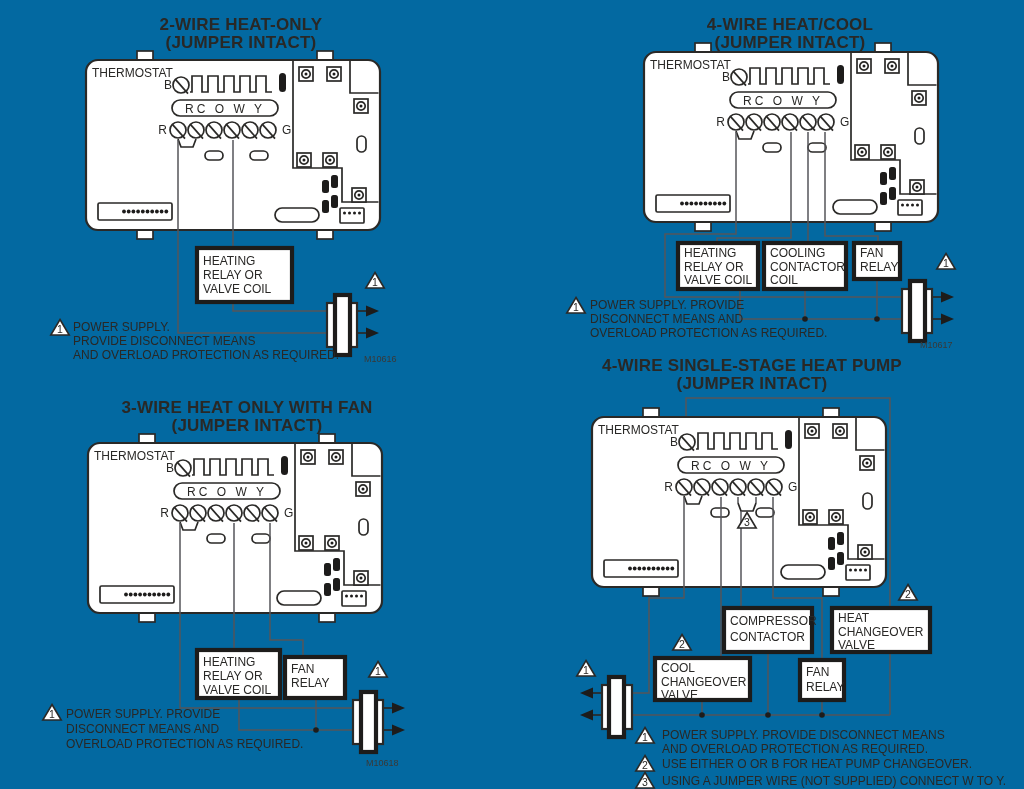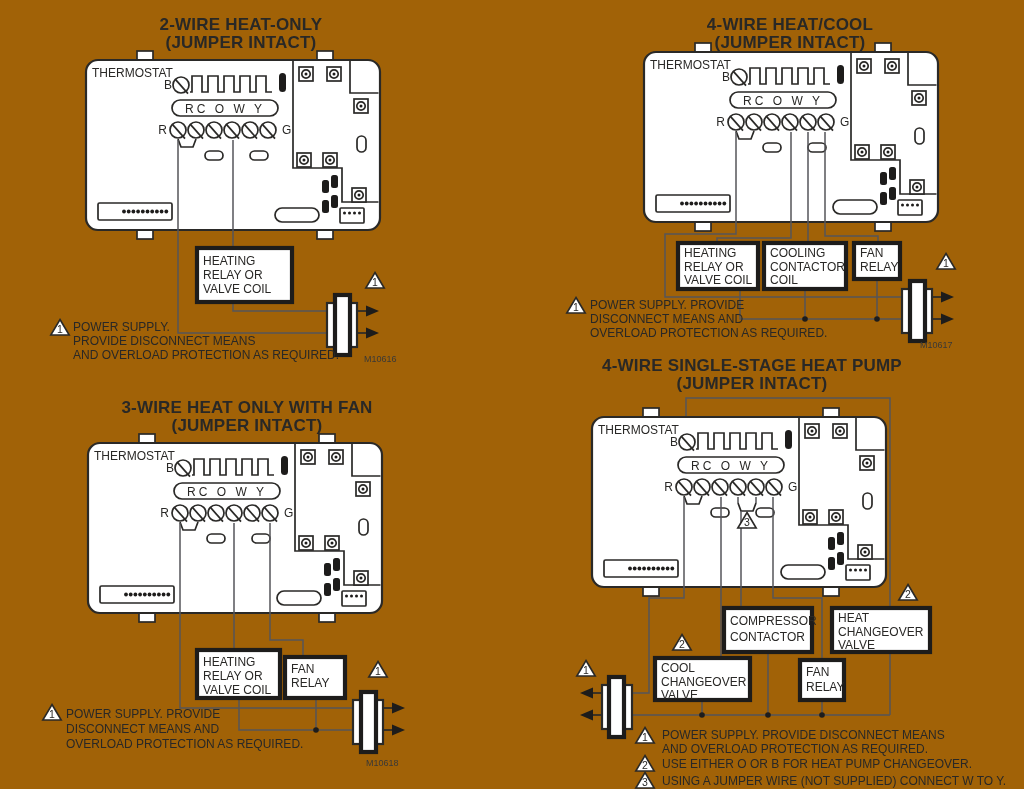--- a/index.html
+++ b/index.html
@@ -1,16 +1,16 @@
 <!DOCTYPE html>
 <html><head>
 <meta charset="utf-8">
 <style>
   html,body{margin:0;padding:0;background:#ffffff;}
-  .page{position:relative;width:1024px;height:789px;background:#a16207;overflow:hidden;
+  .page{position:relative;width:1024px;height:789px;background:#0369a1;overflow:hidden;
         font-family:"Liberation Sans",sans-serif;}
   svg{display:block;}
   svg text{font-family:"Liberation Sans",sans-serif;fill:#292826;}
   .tt{font-size:17px;font-weight:bold;text-anchor:middle;letter-spacing:.2px;}
   .lb{font-size:12px;}
   .lbe{font-size:12px;text-anchor:end;}
   .strip{font-size:12px;letter-spacing:3px;text-anchor:middle;}
   .mk{font-size:10.5px;text-anchor:middle;}
   .cd{font-size:9px;fill:#3a3937;}
   .w{fill:none;stroke:#55555a;stroke-width:1.5;}

